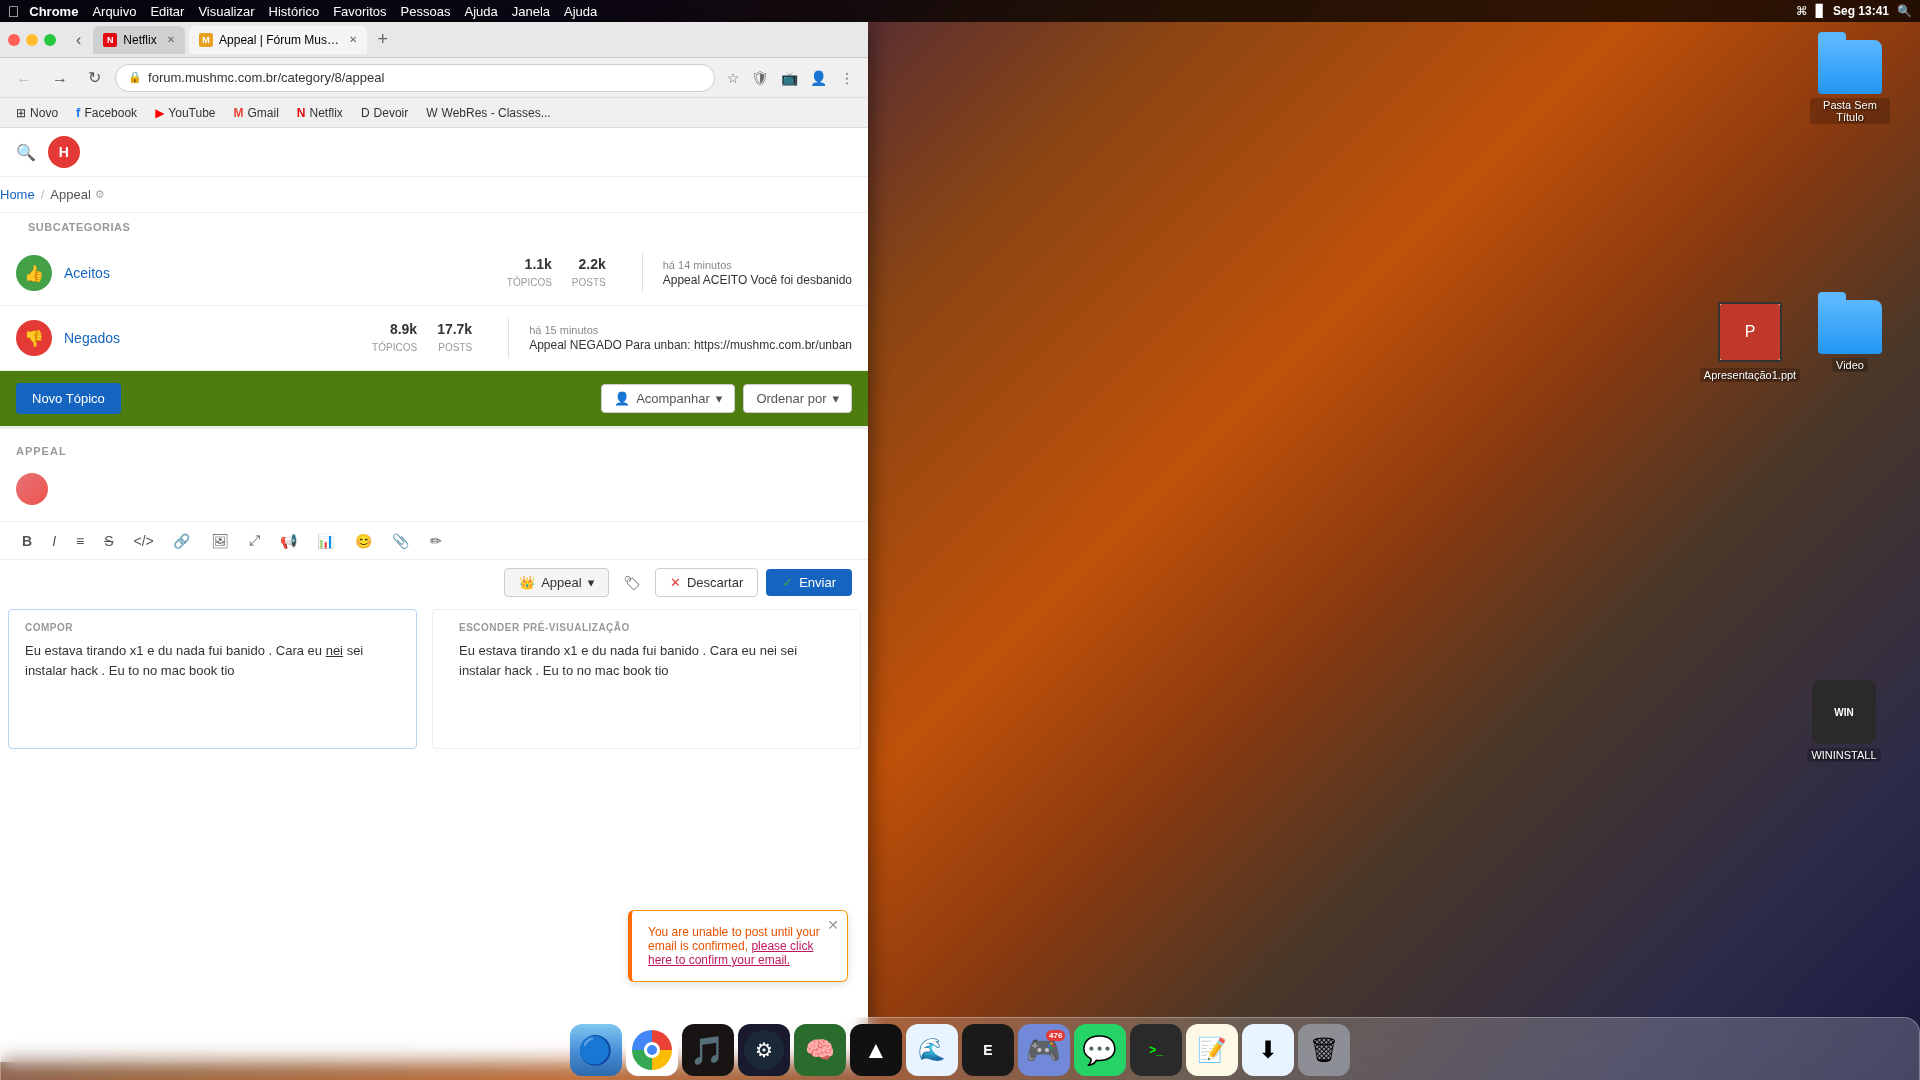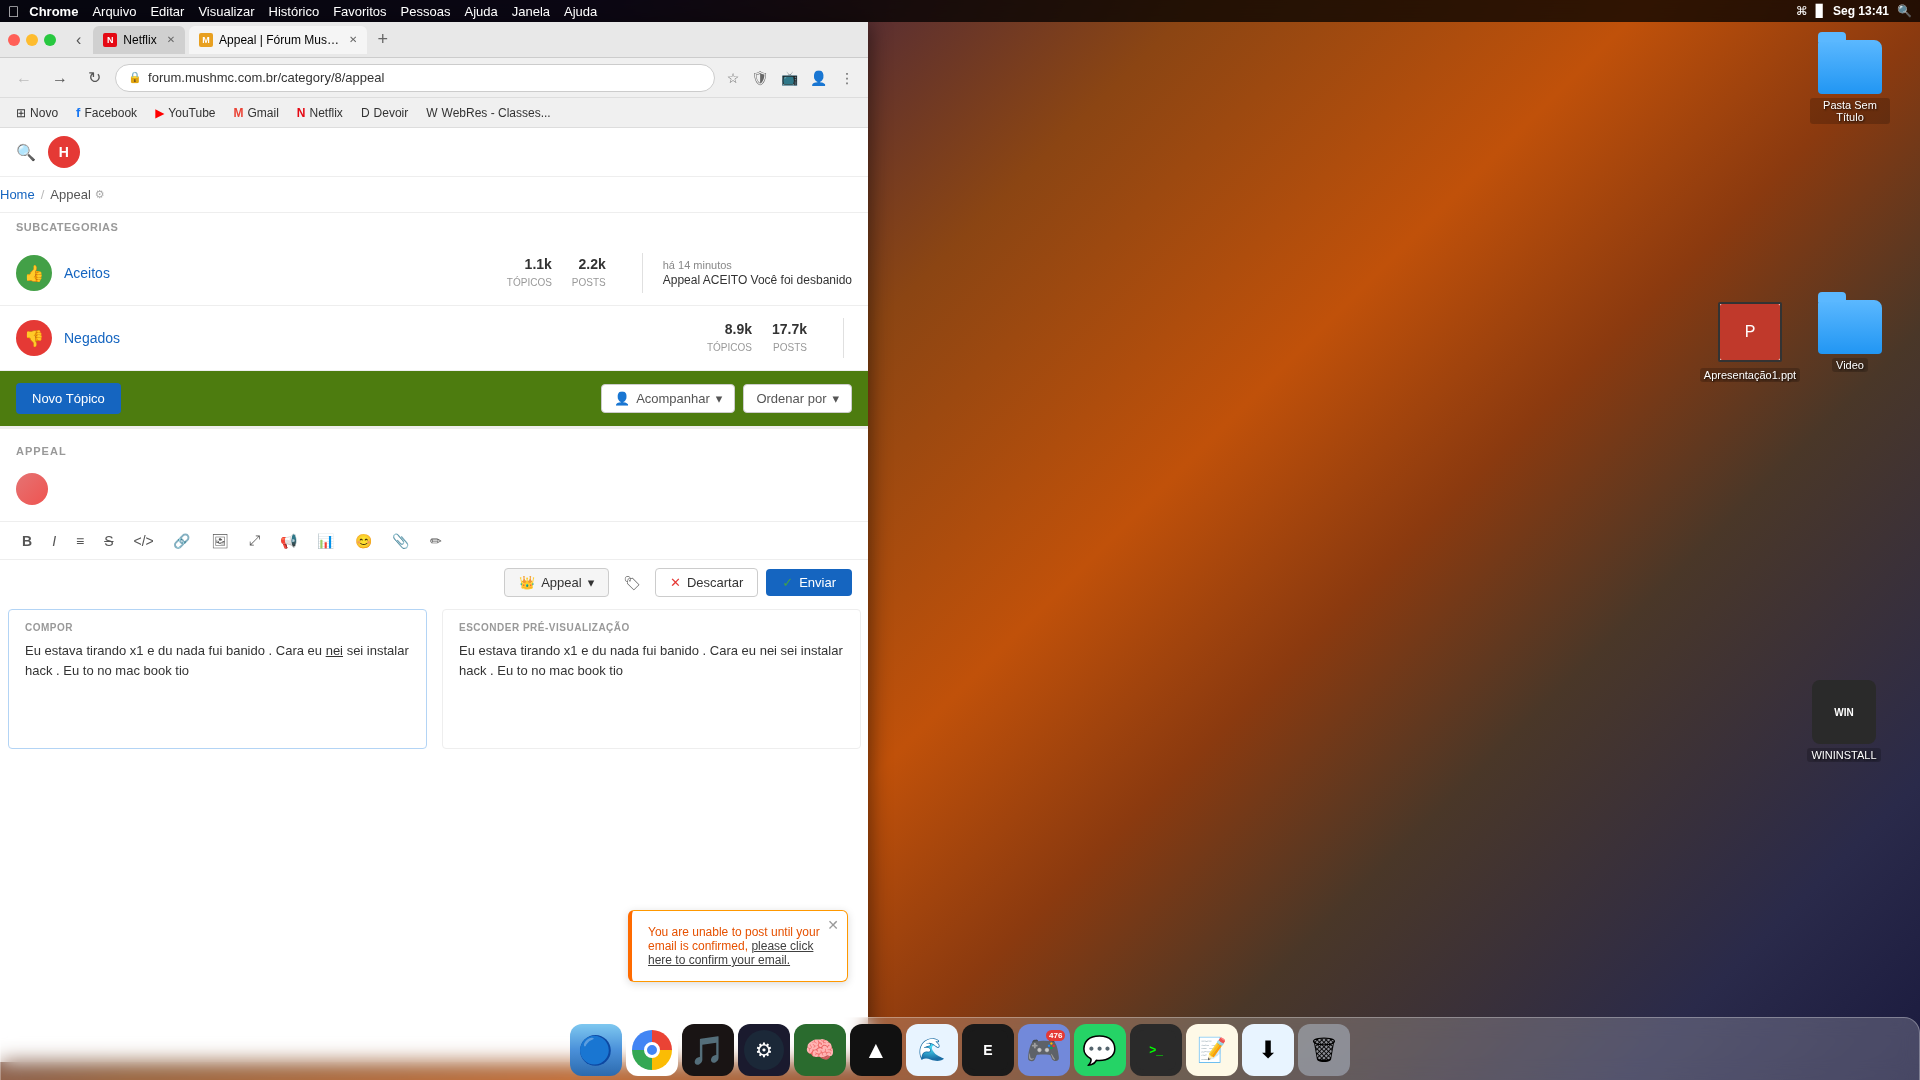--- a/index.html
+++ b/index.html
@@ -122,21 +122,21 @@
       display: flex; align-items: center; gap: 6px;
       border-bottom: 1px solid #eee; background: white;
     }
     .breadcrumb-home { color: #1565c0; text-decoration: none; cursor: pointer; }
     .breadcrumb-sep { color: #bbb; }
     .breadcrumb-current { color: #555; display: flex; align-items: center; gap: 4px; }
     .breadcrumb-icon { font-size: 11px; color: #aaa; }
 
     
     .section-label {
-      padding: 8px 16px; font-size: 11px; font-weight: 600;
+      padding: 8px 28px; font-size: 11px; font-weight: 600;
       color: #999; letter-spacing: 0.5px; background: white;
     }
 
     .category-row {
       display: flex; align-items: center; padding: 12px 16px;
       border-bottom: 1px solid #eee; background: white; gap: 12px;
     }
     .cat-icon {
       width: 36px; height: 36px; border-radius: 50%;
       display: flex; align-items: center; justify-content: center;
@@ -230,41 +230,41 @@
 
     
     .split-composer {
       display: flex; gap: 0; background: white;
     }
     .composer-pane {
       flex: 1; padding: 12px 16px; border: 1px solid #b3d4f5; border-radius: 4px; margin: 4px 8px;
       min-height: 140px;
     }
     .composer-pane-right {
-      flex: 1; padding: 12px 16px; border: 1px solid #eee; border-radius: 4px; margin: 4px 7px;
+      flex: 1; padding: 12px 26px; border: 1px solid #eee; border-radius: 4px; margin: 4px 7px;
       min-height: 140px;
     }
     .pane-label {
       font-size: 10px; color: #999; font-weight: 600; margin-bottom: 8px;
       text-transform: uppercase; letter-spacing: 0.5px;
     }
     .composer-text {
       font-size: 13px; color: #333; line-height: 1.5;
     }
     .composer-text span { text-decoration: underline; }
 
     
     .alert-box {
       position: absolute; bottom: 80px; right: 20px;
       background: white; border: 1px solid #ff9800; border-left: 4px solid #ff6b00;
       border-radius: 6px; padding: 14px 16px; width: 220px;
       font-size: 12px; color: #555; box-shadow: 0 2px 8px rgba(0,0,0,0.15);
     }
     .alert-text { color: #e65100; }
-    .alert-link { color: #404040; text-decoration: underline; cursor: pointer; }
+    .alert-link { color: #be185d; text-decoration: underline; cursor: pointer; }
     .alert-close {
       position: absolute; top: 6px; right: 8px; cursor: pointer;
       color: #999; font-size: 14px;
     }
 
     
     .tags-input-area {
       padding: 6px 16px; background: white; border-top: 1px solid #eee;
     }
     .tags-hint { font-size: 12px; color: #888; }
@@ -505,20 +505,24 @@
         <div class="cat-stat">
           <span class="cat-stat-num">8.9k</span>
           <span class="cat-stat-label">TÓPICOS</span>
         </div>
         <div class="cat-stat">
           <span class="cat-stat-num">17.7k</span>
           <span class="cat-stat-label">POSTS</span>
         </div>
       </div>
       <div class="cat-divider"></div>
+      <div class="cat-last-post">
+        <div class="cat-last-time">há 15 minutos</div>
+        <div class="cat-last-title">Appeal NEGADO Para unban: https://mushmc.com.br/unban</div>
+      </div>
     </div>
 
     <div class="forum-toolbar">
       <button class="btn-novo-topico">Novo Tópico</button>
       <div class="toolbar-right">
         <button class="btn-acompanhar">
           <span>👤</span>
           <span>Acompanhar</span>
           <span>▾</span>
         </button>

